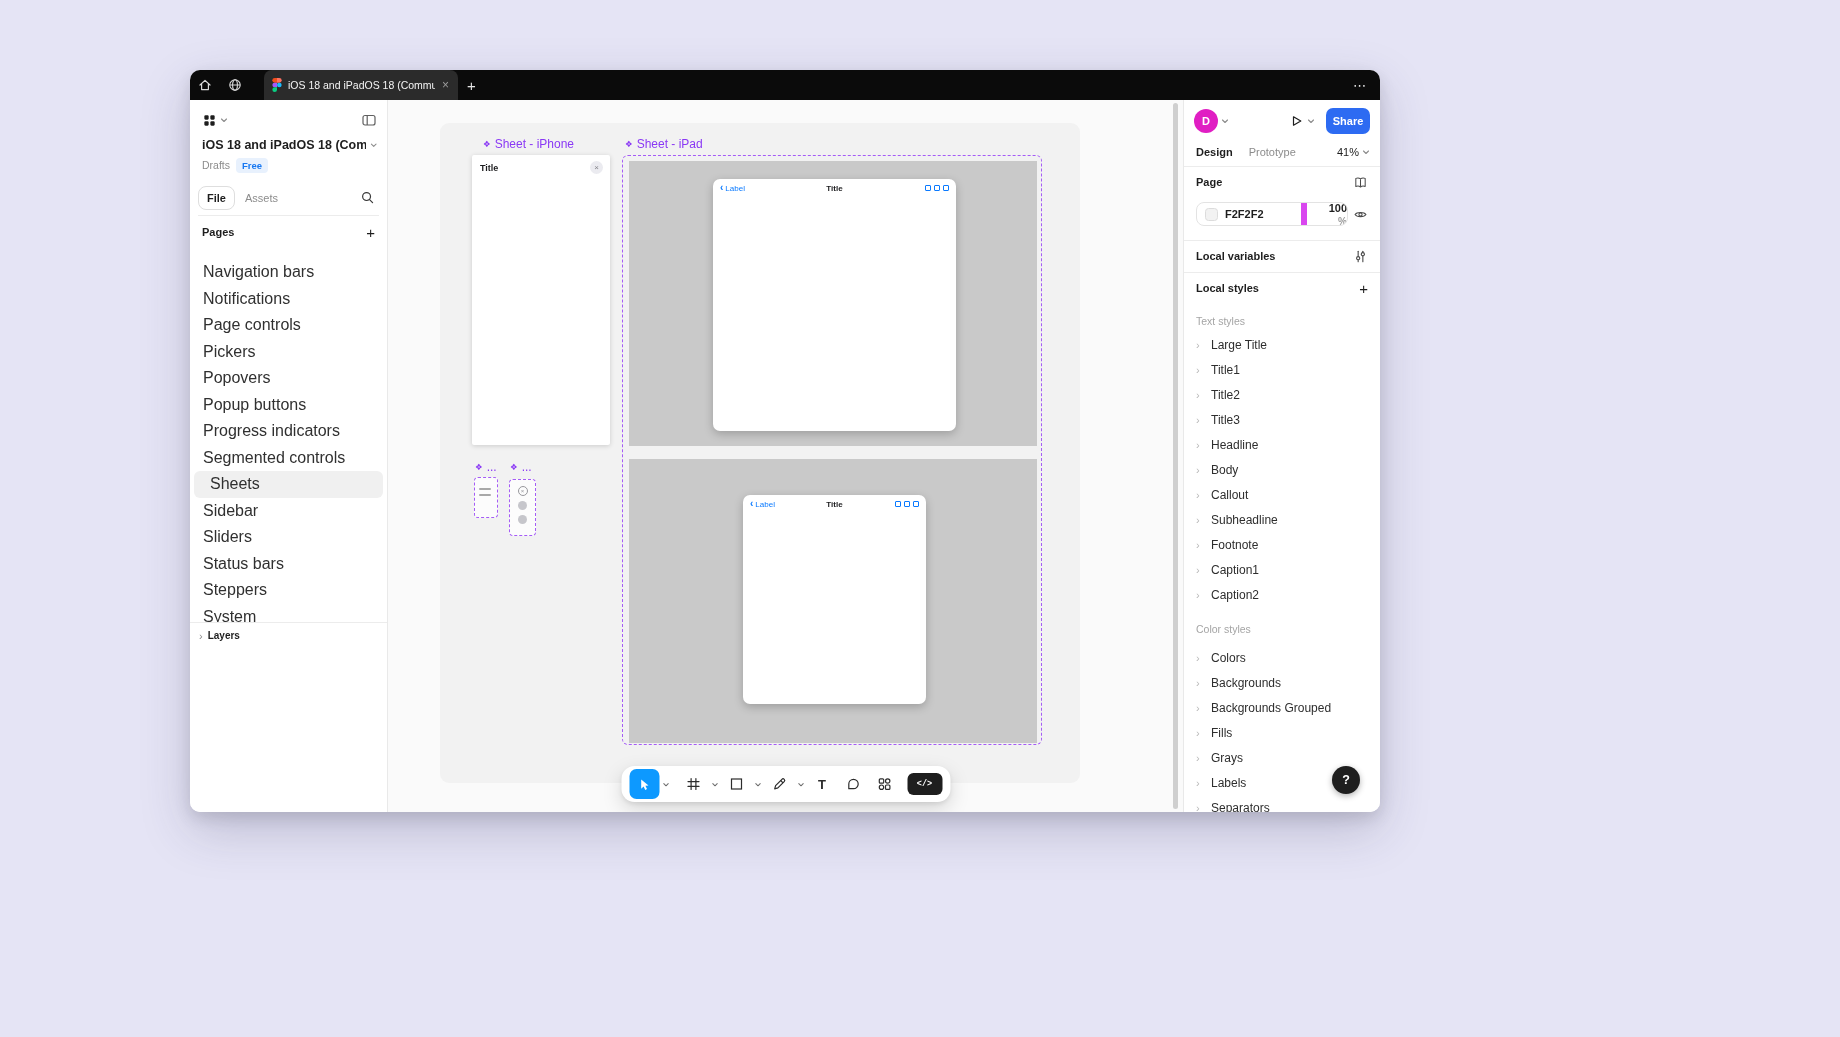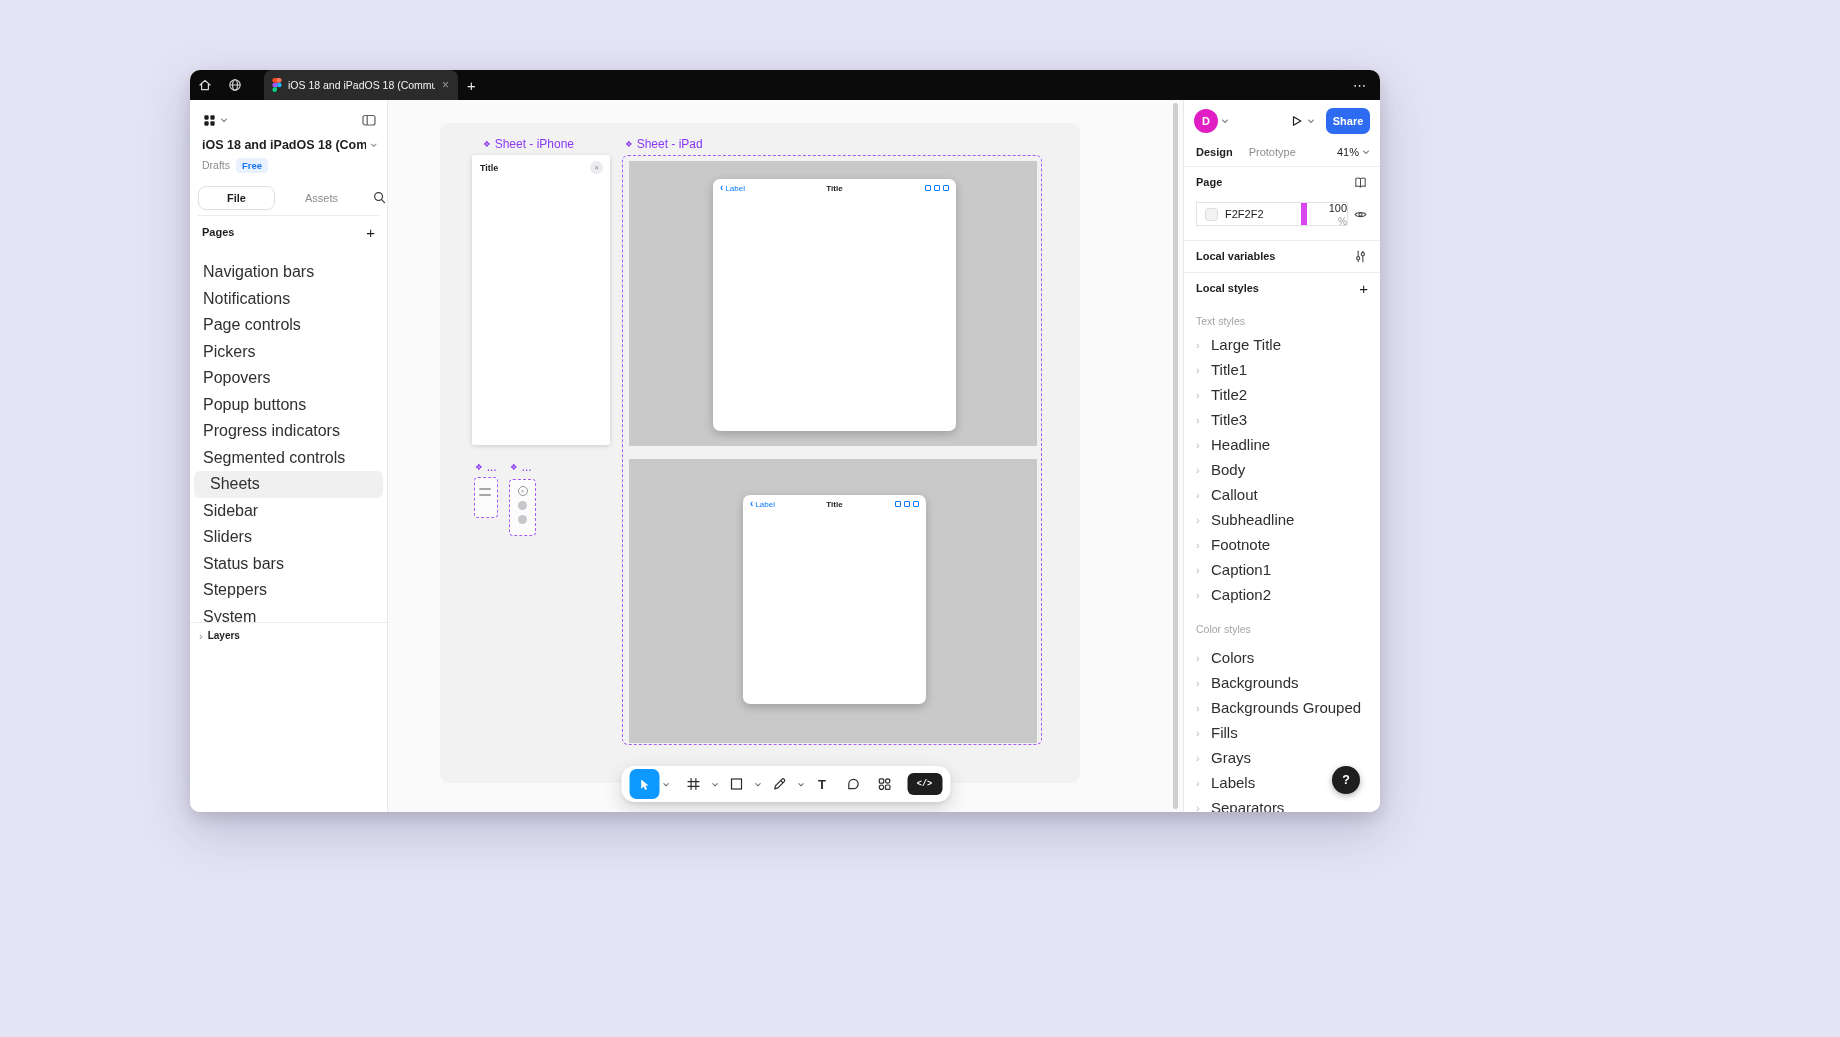--- a/index.html
+++ b/index.html
@@ -39,21 +39,21 @@
   .sb-menu { display:flex; align-items:center; gap:3px; color:#1E1E1E; }
   .sb-collapse { margin-left:auto; color:#5F5F5F; display:flex; }
   .chev { color:#8C8C8C; display:inline-flex; }
   .sb-file { position:absolute; top:34px; left:12px; right:10px; height:22px; display:flex; align-items:center; gap:4px; }
   .sb-file-name { font-size:12.5px; font-weight:700; color:#1E1E1E; white-space:nowrap; overflow:hidden; }
   .sb-loc { position:absolute; top:56px; left:12px; height:18px; display:flex; align-items:center; gap:6px; }
   .sb-drafts { font-size:10.5px; color:#8C8C8C; }
   .badge { font-size:9.5px; font-weight:700; color:#1778F2; background:#E8F1FD; padding:2px 6px; border-radius:4px; }
   .sb-tabs { position:absolute; top:80px; left:8px; right:8px; height:36px; display:flex; align-items:center; gap:2px;
              border-bottom:1px solid #ECECEC; }
-  .sb-tab { font-size:11px; padding:5px 28px; border-radius:8px; color:#8C8C8C; }
+  .sb-tab { font-size:11px; padding:5px 8px; border-radius:8px; color:#8C8C8C; }
   .sb-tab.active { color:#1E1E1E; font-weight:700; border:1px solid #DEDEDE; background:#FFF; }
   .sb-search { margin-left:auto; color:#3A3A3A; display:flex; padding:4px; }
   .sb-pages-hdr { position:absolute; top:116px; left:12px; right:12px; height:32px; display:flex; align-items:center; }
   .sb-pages-label { font-size:11px; font-weight:700; color:#1E1E1E; }
   .sb-pages-plus { margin-left:auto; font-size:15px; color:#1E1E1E; line-height:1; }
   .sb-list { position:absolute; top:148px; left:0; right:0; height:374px; overflow:hidden; padding-top:11px; }
   .page-row { height:26.5px; margin:0 4px; padding:0 9px; border-radius:6px; display:flex; align-items:center; }
   .page-row.selected { background:#F0F0F0;padding-left:16px; }
   .page-label { font-size:16px; color:#303030; white-space:nowrap; }
   .sb-layers { position:absolute; top:522px; left:0; right:0; height:26px; border-top:1px solid #ECECEC;
@@ -129,38 +129,38 @@
   .share-btn { margin-left:8px; width:44px; height:26px; background:#2D6BF2; color:#FFF; border-radius:7px;
                font-size:11px; font-weight:700; display:flex; align-items:center; justify-content:center; }
   .rp-tabs { position:absolute; top:38px; left:12px; right:10px; height:28px; display:flex; align-items:center; gap:16px; }
   .rp-tab { font-size:11px; color:#8C8C8C; }
   .rp-tab.active { color:#1E1E1E; font-weight:700; }
   .rp-zoom { margin-left:auto; display:flex; align-items:center; gap:3px; font-size:11px; color:#1E1E1E; }
   .rp-page-row { position:absolute; top:72px; left:12px; right:12px; height:20px; display:flex; align-items:center; }
   .rp-sec-title { font-size:11px; font-weight:700; color:#1E1E1E; }
   .rp-right-icon { margin-left:auto; color:#4A4A4A; display:flex; }
   .rp-color-row { position:absolute; top:102px; left:12px; right:12px; height:24px; display:flex; align-items:center; }
-  .color-ctl { width:152px; height:24px; border:1px solid #E3E3E3; border-radius:0; display:flex; overflow:hidden; }
+  .color-ctl { width:152px; height:24px; border:1px solid #E3E3E3; border-radius:8px; display:flex; overflow:hidden;font-weight:bold; }
   .color-seg1 { flex:1; display:flex; align-items:center; gap:7px; padding:0 8px; }
   .swatch { width:13px; height:13px; border:1px solid #DCDCDC; border-radius:3.5px; background:#F2F2F2; }
   .hex { font-size:11px; color:#1E1E1E; }
   .color-seg2 { width:46px; border-left:6px solid #d946ef; display:flex; align-items:flex-end; justify-content:center; gap:2px;flex-direction:column; }
   .opacity-val { font-size:11px; color:#1E1E1E; }
   .pct { font-size:10px; color:#9A9A9A; }
   .eye-btn { margin-left:auto; color:#4A4A4A; display:flex; }
   .rp-row32 { position:absolute; left:12px; right:12px; height:32px; display:flex; align-items:center; }
   .rp-vars { top:140px; } .rp-lstyles { top:172px; }
   .rp-plus { margin-left:auto; font-size:15px; color:#1E1E1E; line-height:1; }
   .sec-label { position:absolute; left:12px; font-size:10.5px; color:#A5A5A5; }
   .lbl-text-styles { top:215px; } .lbl-color-styles { top:523px; }
   .rows-text { position:absolute; top:232px; left:0; right:0; }
   .rows-color { position:absolute; top:545px; left:0; right:0; }
   .srow { height:25px; display:flex; align-items:center; gap:9px; padding:0 12px; }
   .srow .chev-r { color:#B8B8B8; font-size:11px; width:6px; }
-  .srow-label { font-size:15px; color:#2E2E2E; white-space:nowrap; }
+  .srow-label { font-size:12px; color:#2E2E2E; white-space:nowrap; }
   .help-btn { position:absolute; right:20px; bottom:18px; width:28px; height:28px; border-radius:50%;
               background:#1E1E1E; color:#FFF; font-size:12.5px; font-weight:700;
               display:flex; align-items:center; justify-content:center; box-shadow:0 2px 6px rgba(0,0,0,.3); }
 
   svg { display:block; }
 </style>
 </head>
 <body>
 
 <div class="window">

